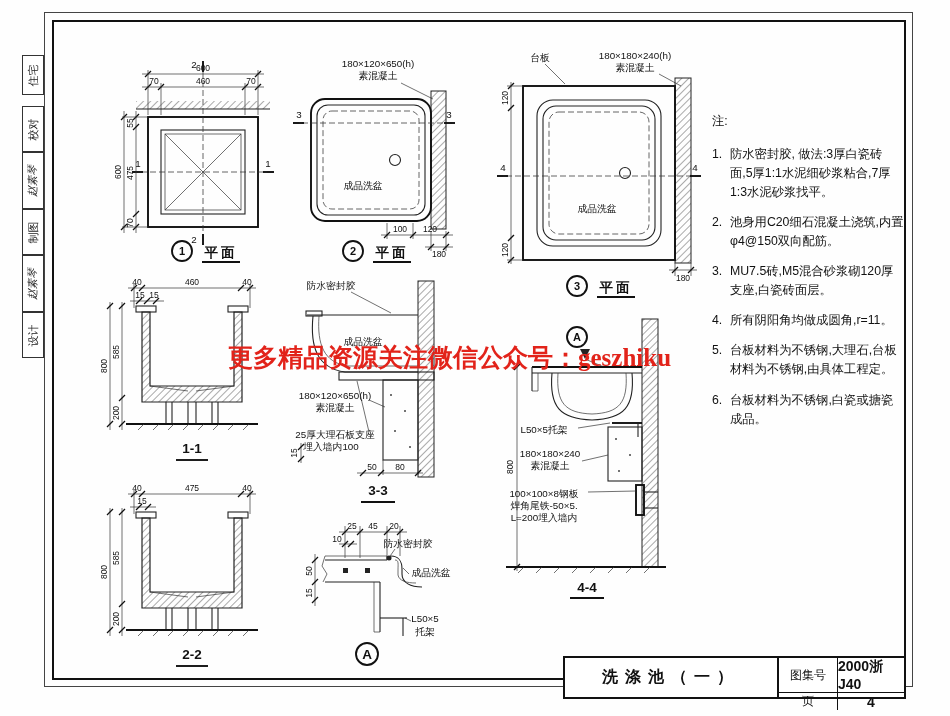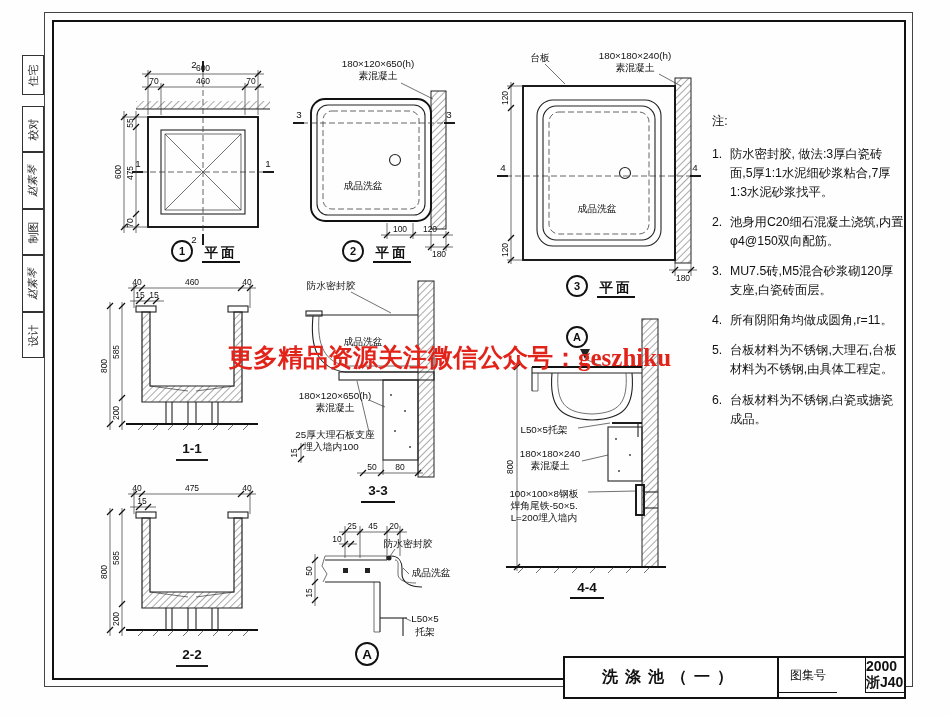--- a/index.html
+++ b/index.html
@@ -29,21 +29,21 @@
   .notes{font-size:12.3px;line-height:1.55;color:#111;}
   .notes-head{margin-bottom:14px;}
   .note-item{display:flex;margin-bottom:11px;}
   .note-num{width:18px;flex:none;}
   .note-text{flex:1;}
   
   .watermark{font-family:"Liberation Serif","DejaVu Serif",serif;font-weight:600;font-size:25px;color:#e2231a;white-space:nowrap;z-index:6;}
   
   .tblock{box-sizing:border-box;display:flex;border:2px solid #111;background:#fff;z-index:3;}
   .tb-title{width:212px;border-right:2px solid #111;display:flex;align-items:center;justify-content:center;font-size:16px;font-weight:600;letter-spacing:7px;}
-  .tb-grid{flex:1;display:grid;grid-template-columns:58px 1fr;grid-template-rows:1fr 1fr;gap:28px;}
+  .tb-grid{flex:1;display:grid;grid-template-columns:58px 1fr;grid-template-rows:1fr 1fr;}
   .tb-cell{display:flex;align-items:center;justify-content:center;font-size:12px;box-sizing:border-box;}
   .tb-cell.r1{border-bottom:1.5px solid #111;}
   .tb-cell.val{border-left:1.5px solid #111;font-size:14px;font-weight:bold;}
 </style>
 </head>
 <body>
 
 <div class="sheet">
 
   <div class="abs frame" style="left:44px;top:12px;width:869px;height:675px;border:1px solid #444;"></div>

